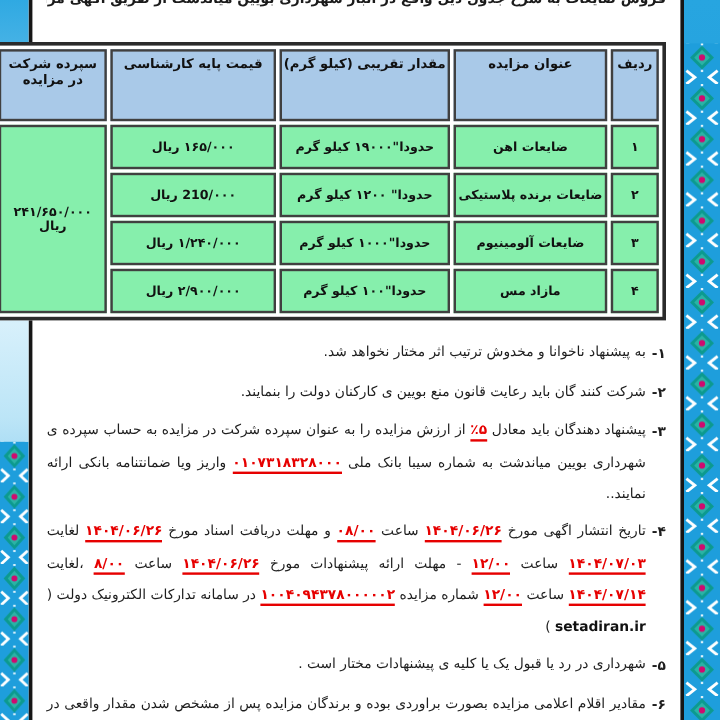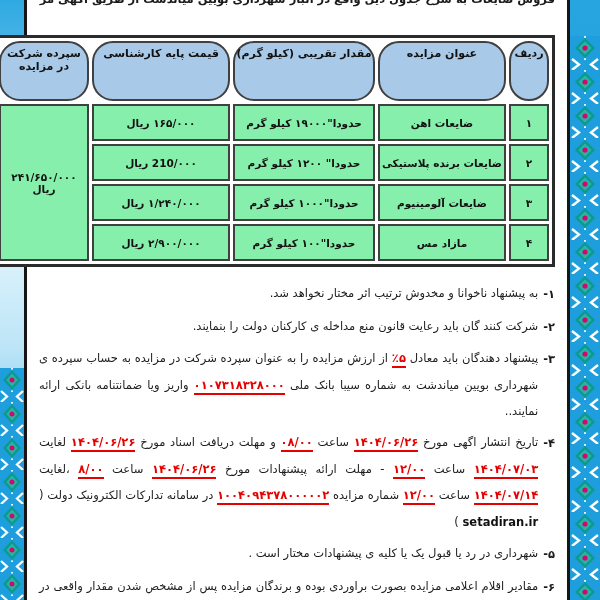--- a/index.html
+++ b/index.html
@@ -23,21 +23,21 @@
 
   .intro{margin:-9px 0 0 0;font-size:11.5px;font-weight:bold;color:#1b1b1b;
     text-align:justify;text-align-last:justify;line-height:1.5;white-space:nowrap;overflow:hidden;}
 
   
   table.lots{border-collapse:separate;border-spacing:3px;background:#fff;
     border:3px solid #2b2b2b;margin:27px auto 0 auto;width:100%;table-layout:fixed;}
   table.lots td{border:2px solid #404040;text-align:center;color:#111;
     font-weight:bold;background:#86efac;padding:2px 1px;}
   table.lots tr.head td{background:#a9c9e8;vertical-align:top;height:50px;
-    font-size:11px;padding-top:4px;border-radius:21px;}
+    font-size:11px;padding-top:4px;}
   table.lots tr.data td{height:29px;font-size:10.5px;vertical-align:middle;}
   td.c-no{width:34px;}
   td.c-title{width:122px;}
   td.c-qty{width:136px;}
   td.c-price{width:132px;}
   td.c-dep{width:84px;}
   td.deposit-cell{font-size:11px;vertical-align:middle;margin-left:20px;}
 
   
   .notes{margin-top:13px;}
@@ -129,21 +129,21 @@
       </tbody>
     </table>
 
     <div class="notes">
       <div class="note">
         <span class="num">۱-</span>
         <span class="body"><span>به پیشنهاد ناخوانا و مخدوش ترتیب اثر مختار نخواهد شد.</span></span>
       </div>
       <div class="note">
         <span class="num">۲-</span>
-        <span class="body"><span>شرکت کنند گان باید رعایت قانون منع مداخله ی کارکنان دولت را بنمایند.</span></span>
+        <span class="body"><span>شرکت کنند گان باید رعایت قانون منع بویین ی کارکنان دولت را بنمایند.</span></span>
       </div>
       <div class="note">
         <span class="num">۳-</span>
         <span class="body"><span>پیشنهاد دهندگان باید معادل </span><span class="hl-red">۵٪</span><span> از ارزش مزایده را به عنوان سپرده شرکت در مزایده به حساب سپرده ی شهرداری بویین میاندشت به شماره سیبا بانک ملی </span><span class="hl-red">۰۱۰۷۳۱۸۳۲۸۰۰۰</span><span> واریز ویا ضمانتنامه بانکی ارائه نمایند..</span></span>
       </div>
       <div class="note">
         <span class="num">۴-</span>
         <span class="body"><span>تاریخ  انتشار اگهی مورخ </span><span class="hl-red">۱۴۰۴/۰۶/۲۶</span><span> ساعت </span><span class="hl-red">۰۸/۰۰</span><span> و مهلت دریافت اسناد مورخ </span><span class="hl-red">۱۴۰۴/۰۶/۲۶</span><span> لغایت </span><span class="hl-red">۱۴۰۴/۰۷/۰۳</span><span> ساعت </span><span class="hl-red">۱۲/۰۰</span><span> - مهلت ارائه پیشنهادات مورخ </span><span class="hl-red">۱۴۰۴/۰۶/۲۶</span><span> ساعت </span><span class="hl-red">۸/۰۰</span><span> ،لغایت </span><span class="hl-red">۱۴۰۴/۰۷/۱۴</span><span> ساعت </span><span class="hl-red">۱۲/۰۰</span><span> شماره مزایده </span><span class="hl-red">۱۰۰۴۰۹۴۳۷۸۰۰۰۰۰۲</span><span> در سامانه تدارکات الکترونیک دولت ( </span><span class="latin">setadiran.ir</span><span> )</span></span>
       </div>
       <div class="note">

